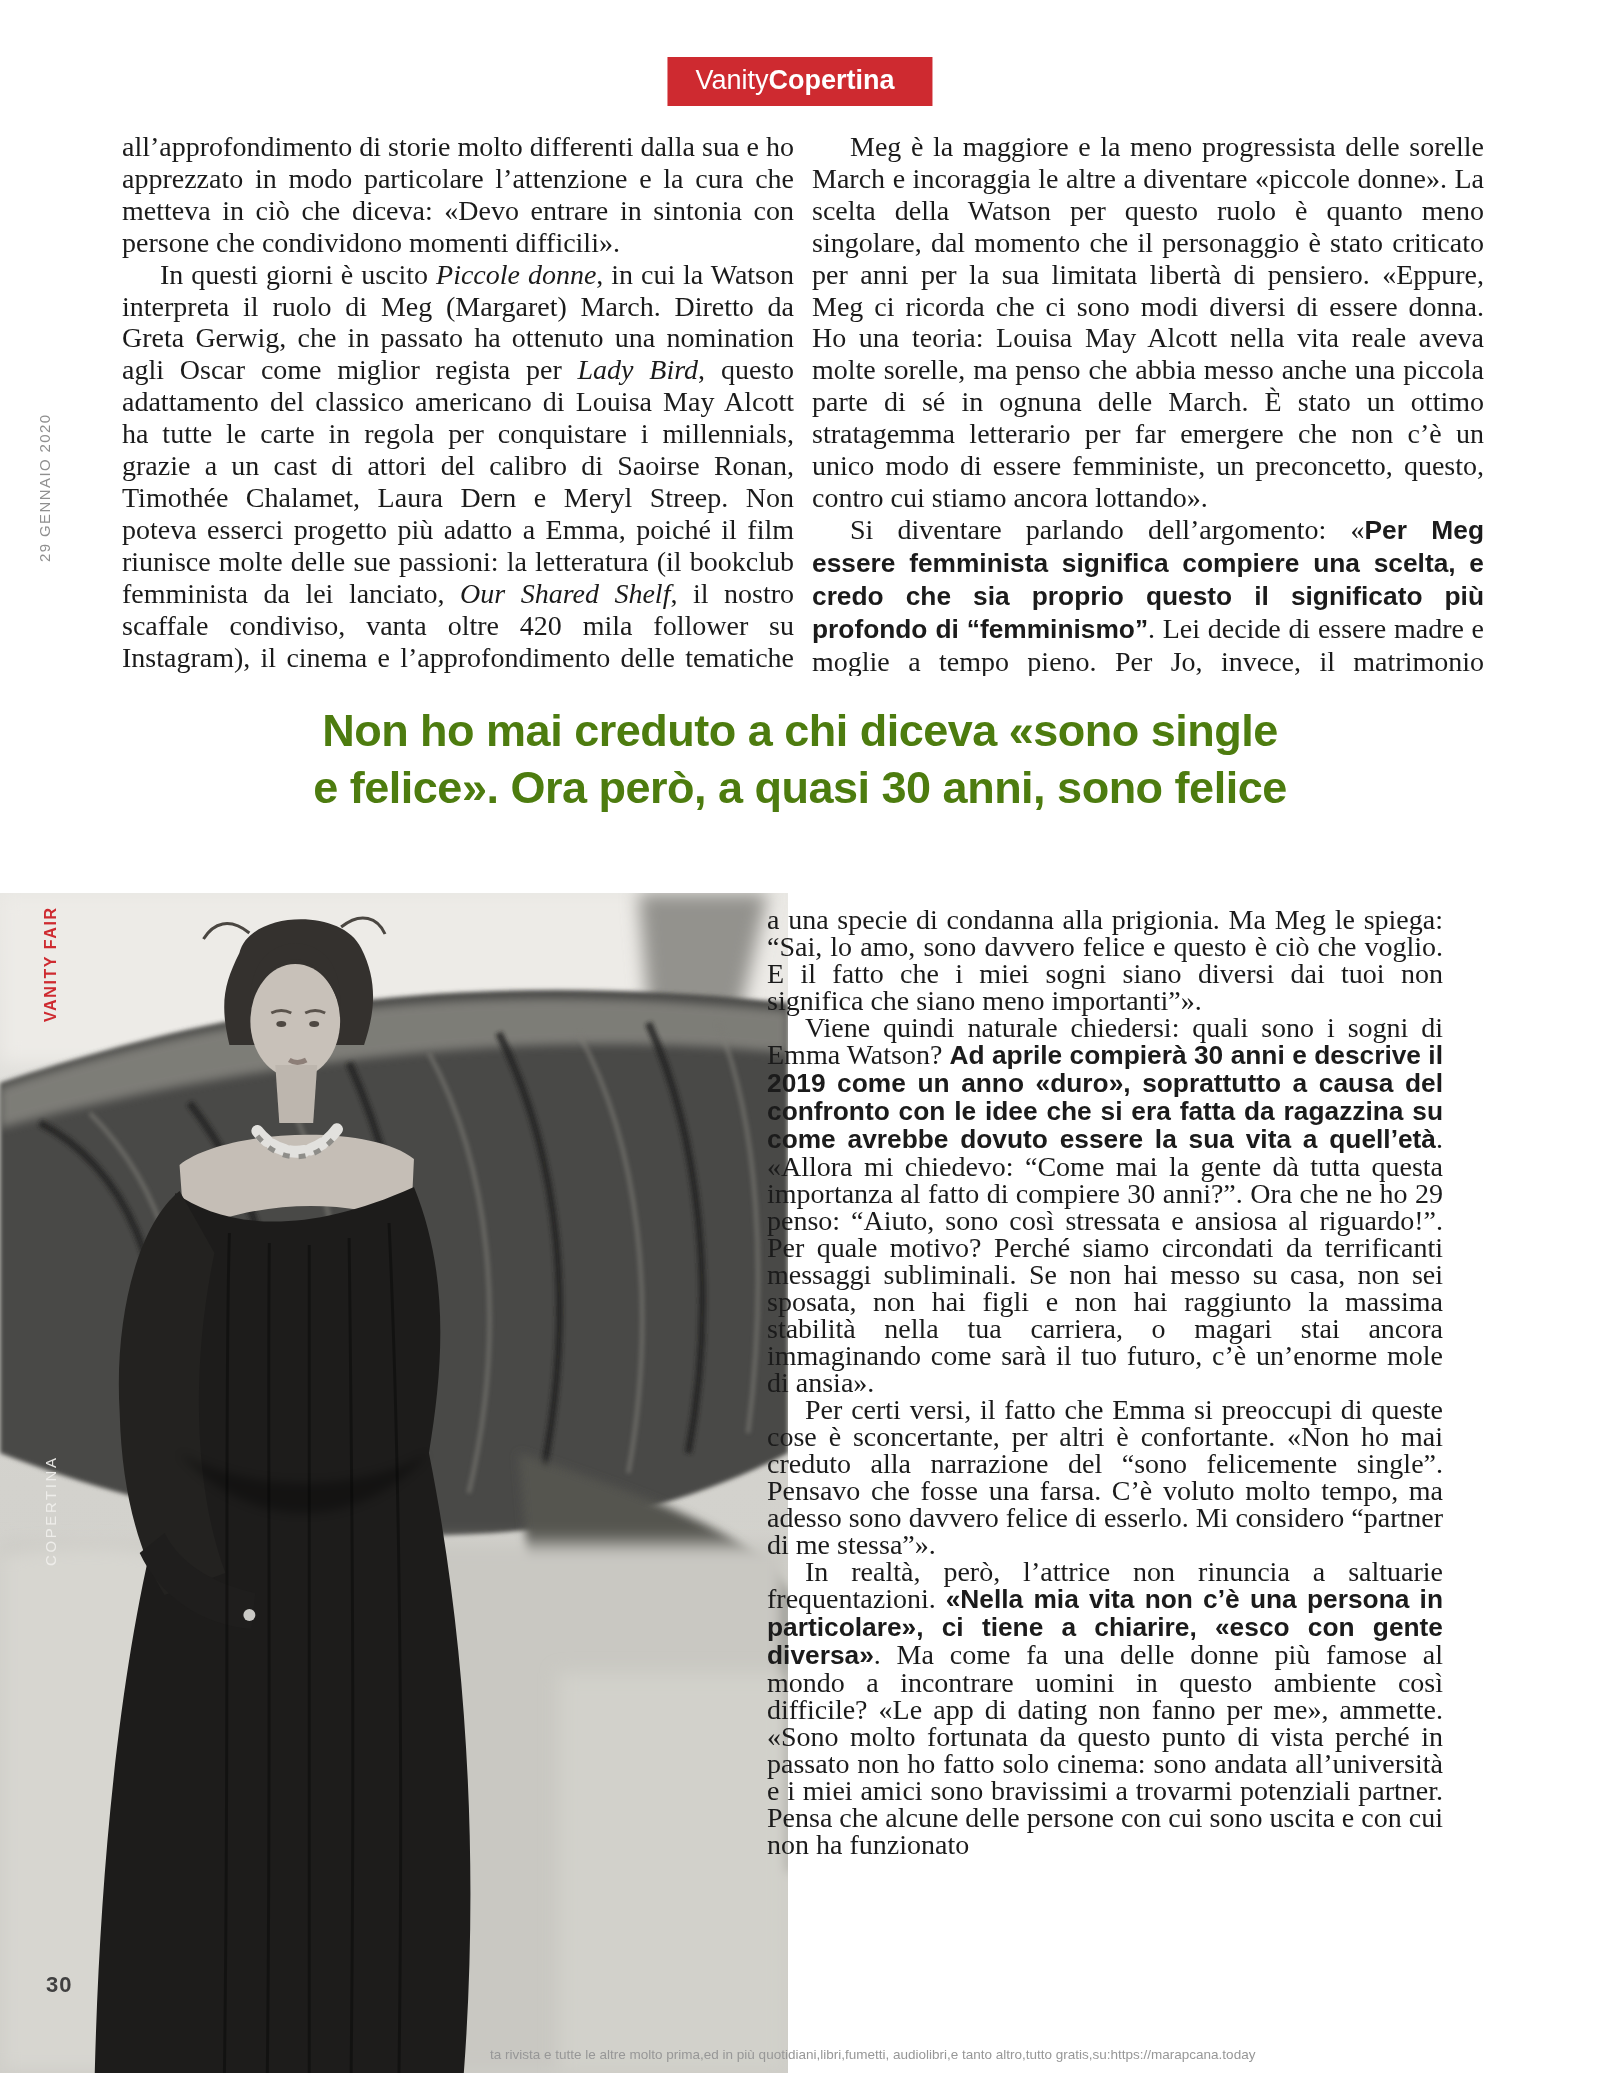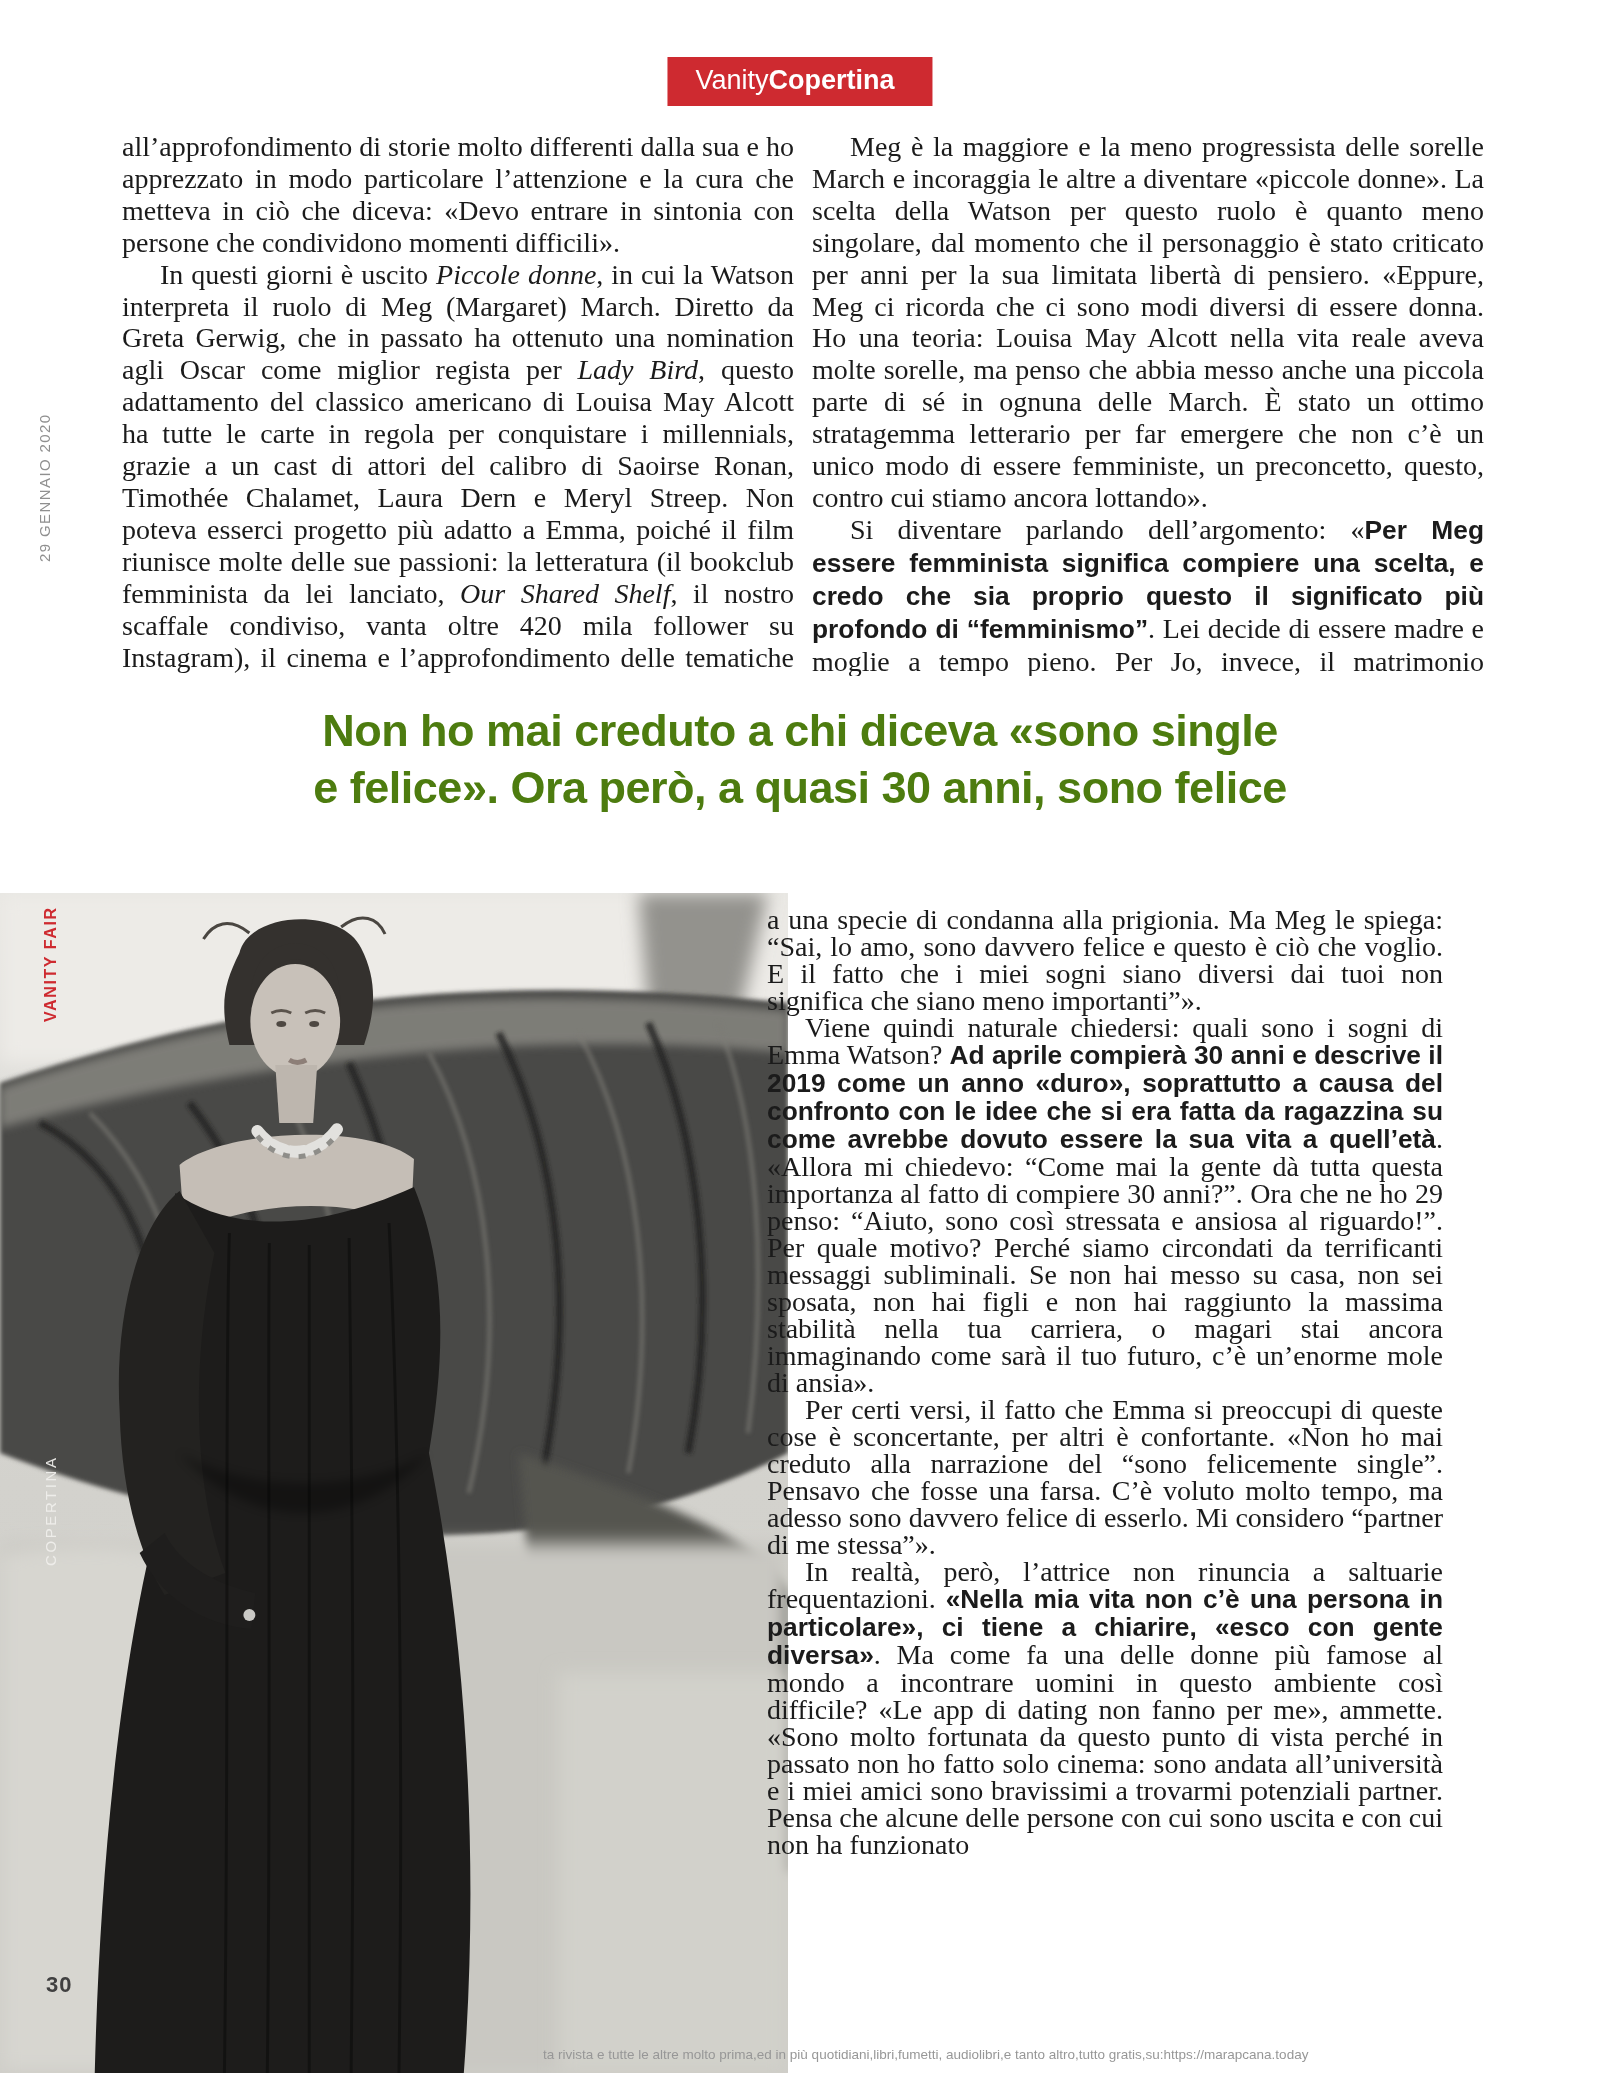--- a/index.html
+++ b/index.html
@@ -39,21 +39,21 @@
 
   
   .photo{position:absolute;left:0;top:893px;width:788px;height:1180px;overflow:hidden;
          background:#d5d4cf;}
   .photo svg{display:block;width:100%;height:100%;}
 
   
   .folio{position:absolute;left:46px;top:1972px;z-index:6;
          font-family:"Liberation Sans", sans-serif;font-weight:700;font-size:22px;
          letter-spacing:1px;color:#404040;}
-  .watermark{position:absolute;left:543px;top:2047px;z-index:7;
+  .watermark{position:absolute;left:490px;top:2047px;z-index:7;
              font-family:"Liberation Sans", sans-serif;font-size:13.5px;color:#979797;
              white-space:nowrap;}
 </style>
 </head>
 <body>
 
 <div class="page">
 
   <div class="badge">
     <span>Vanity</span><span class="bold">Copertina</span>

